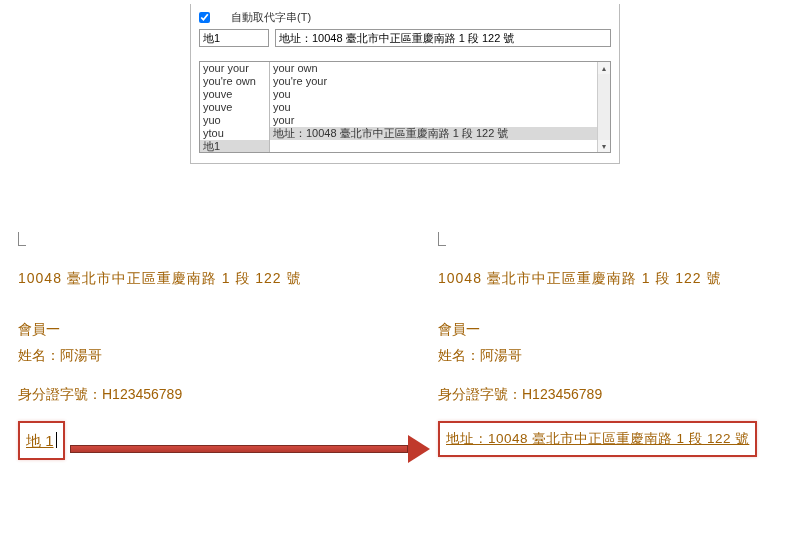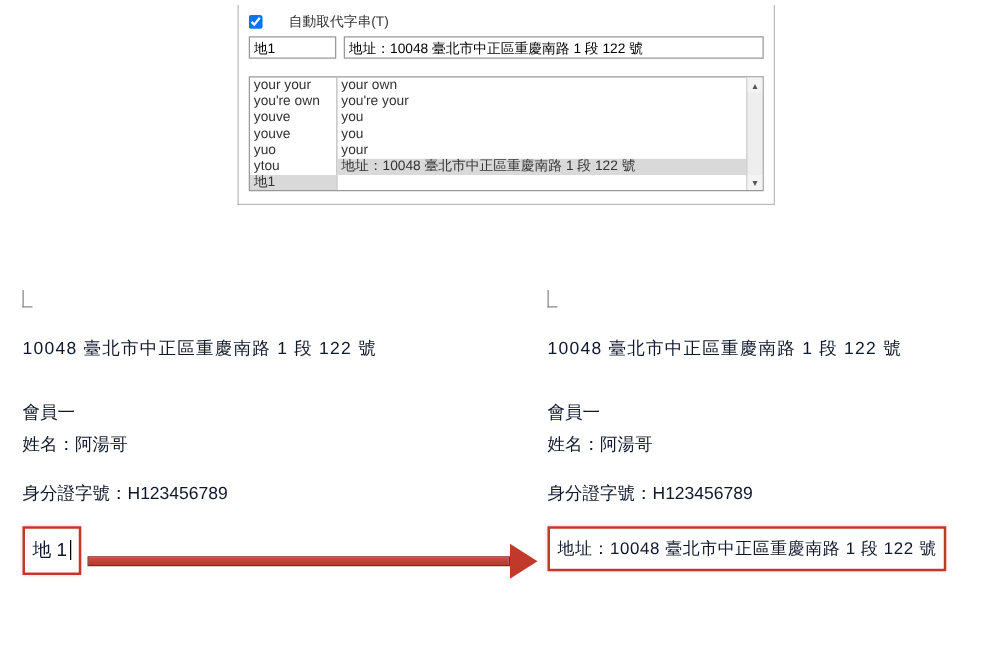--- a/index.html
+++ b/index.html
@@ -67,40 +67,41 @@
     align-items:center; justify-content:center; font-size:8px; color:#555;
   }
   .list-scroll .arrow.dn { position:absolute; bottom:0; }
 
   
   .doc {
     position: absolute;
     width: 360px;
     font-size: 14px;
     line-height: 1.8;
-    color: #0f172a;
+    color: #a16207;
   }
   .doc.left  { left: 18px;  top: 232px; }
   .doc.right { left: 438px; top: 232px; }
   .cursor-mark {
     display: inline-block;
     width: 8px; height: 14px;
     border-left: 1px solid #888;
     border-bottom: 1px solid #888;
     margin-bottom: 12px;
   }
   .addr-head { font-size: 14px; letter-spacing: 1px; margin-bottom: 26px; }
   .member   { margin-bottom: 0; }
   .name     { margin-bottom: 14px; }
   .idno     { margin-bottom: 14px; }
   .hl-box {
     border: 2px solid #c0392b;
     padding: 4px 6px;
     display: inline-block;
     box-shadow: 0 0 3px rgba(192,57,43,.25);
+    text-decoration: underline;
   }
   .hl-box.addrfull { font-size: 13.5px; letter-spacing: .5px; }
   .typing {
     font-size: 15px;
     display: inline-flex; align-items:center;
   }
   .typing .caret {
     display:inline-block; width:0; height:16px; border-right:1px solid #000; margin-left:2px;
   }
 

